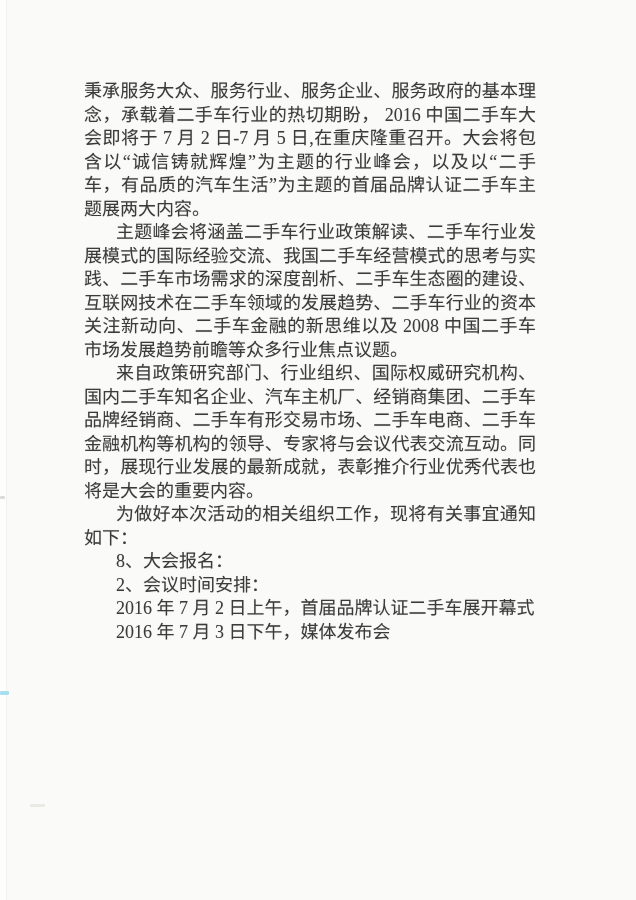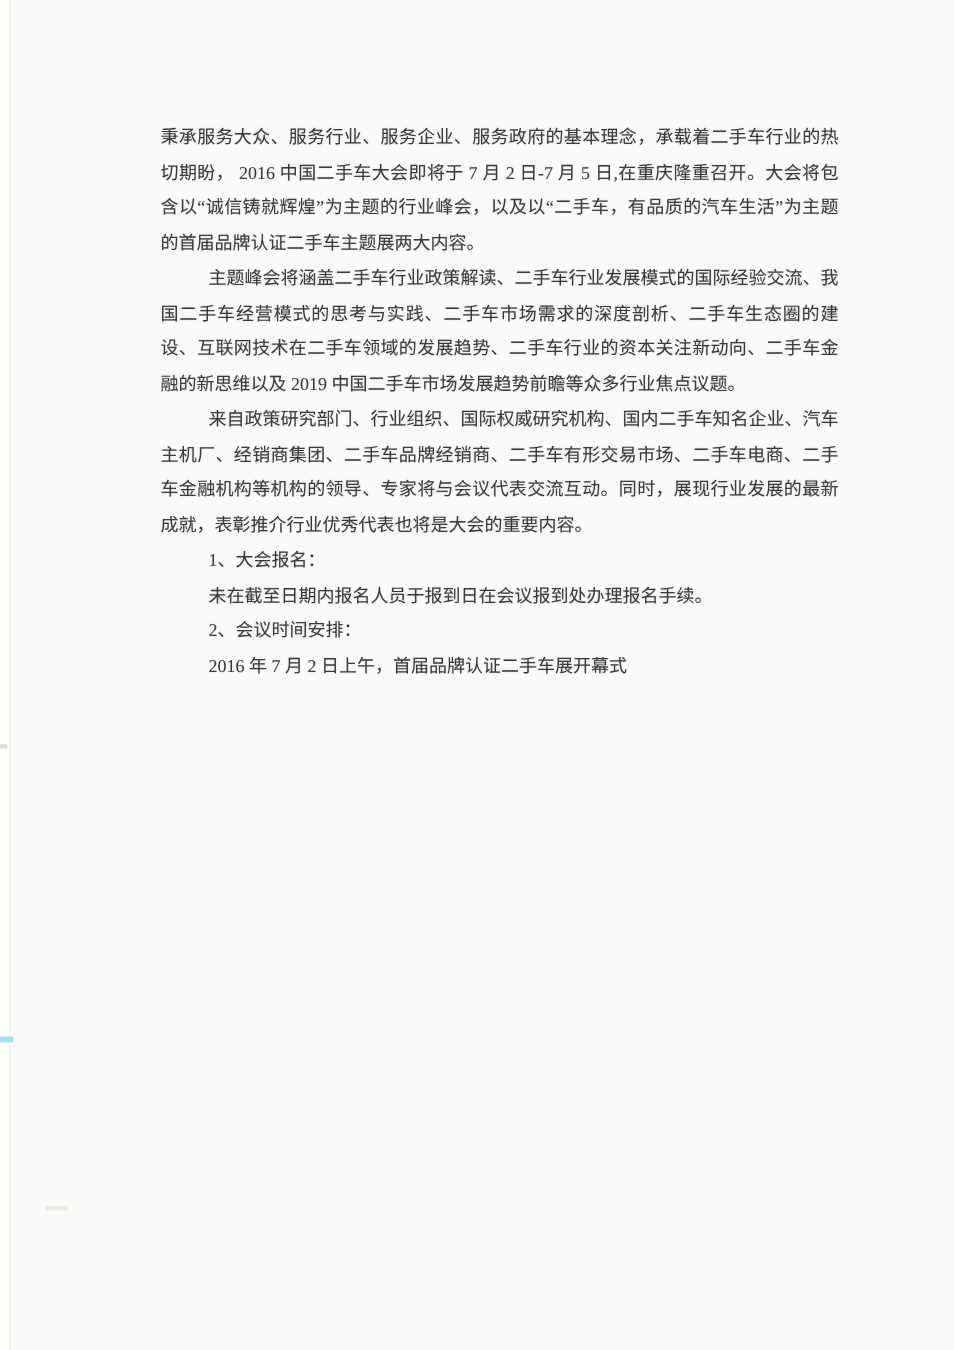--- a/index.html
+++ b/index.html
@@ -16,24 +16,24 @@
   }
   
   .edge-strip {
     position: absolute; left: 0; top: 0;
     width: 6px; height: 100%;
     background: #fefefd;
     border-right: 1px solid #f2f2ee;
   }
   .text-block {
     position: absolute;
-    left: 107px; top: 80px;
+    left: 84px; top: 80px;
     width: 452px;
     color: #3b3b3b;
-    font-size: 12px;
+    font-size: 18px;
     line-height: 23.5px;
     text-align: justify;
     letter-spacing: 0px;
     text-shadow: 0 0 1px rgba(90,90,90,0.30);
   }
   .para { margin: 0; padding: 0; }
   .para.indent { text-indent: 32px; }
   
   .artifact { position: absolute; border-radius: 1px; }
   .artifact.cyan-dash  { left: 0; top: 691px; width: 9px;  height: 4px; background: #a8dfee; }
@@ -41,24 +41,25 @@
   .artifact.smudge     { left: 30px; top: 804px; width: 15px; height: 3px; background: #eaeae5; }
 </style>
 </head>
 <body>
 
 <div class="scan-page">
   <div class="edge-strip"></div>
 
   <div class="text-block">
     <p class="para">秉承服务大众、服务行业、服务企业、服务政府的基本理念，承载着二手车行业的热切期盼， 2016 中国二手车大会即将于 7 月 2 日-7 月 5 日,在重庆隆重召开。大会将包含以“诚信铸就辉煌”为主题的行业峰会，以及以“二手车，有品质的汽车生活”为主题的首届品牌认证二手车主题展两大内容。</p>
-    <p class="para indent">主题峰会将涵盖二手车行业政策解读、二手车行业发展模式的国际经验交流、我国二手车经营模式的思考与实践、二手车市场需求的深度剖析、二手车生态圈的建设、互联网技术在二手车领域的发展趋势、二手车行业的资本关注新动向、二手车金融的新思维以及 2019 中国二手车市场发展趋势前瞻等众多行业焦点议题。</p>
+    <p class="para indent">主题峰会将涵盖二手车行业政策解读、二手车行业发展模式的国际经验交流、我国二手车经营模式的思考与实践、二手车市场需求的深度剖析、二手车生态圈的建设、互联网技术在二手车领域的发展趋势、二手车行业的资本关注新动向、二手车金融的新思维以及 2008 中国二手车市场发展趋势前瞻等众多行业焦点议题。</p>
     <p class="para indent">来自政策研究部门、行业组织、国际权威研究机构、国内二手车知名企业、汽车主机厂、经销商集团、二手车品牌经销商、二手车有形交易市场、二手车电商、二手车金融机构等机构的领导、专家将与会议代表交流互动。同时，展现行业发展的最新成就，表彰推介行业优秀代表也将是大会的重要内容。</p>
-    <p class="para indent">1、大会报名：</p>
-    <p class="para indent">未在截至日期内报名人员于报到日在会议报到处办理报名手续。</p>
+    <p class="para indent">为做好本次活动的相关组织工作，现将有关事宜通知如下：</p>
+    <p class="para indent">8、大会报名：</p>
     <p class="para indent">2、会议时间安排：</p>
     <p class="para indent">2016 年 7 月 2 日上午，首届品牌认证二手车展开幕式</p>
+    <p class="para indent">2016 年 7 月 3 日下午，媒体发布会</p>
   </div>
 
   <div class="artifact cyan-dash"></div>
   <div class="artifact gray-dash"></div>
   <div class="artifact smudge"></div>
 </div>
 
 </body></html>

